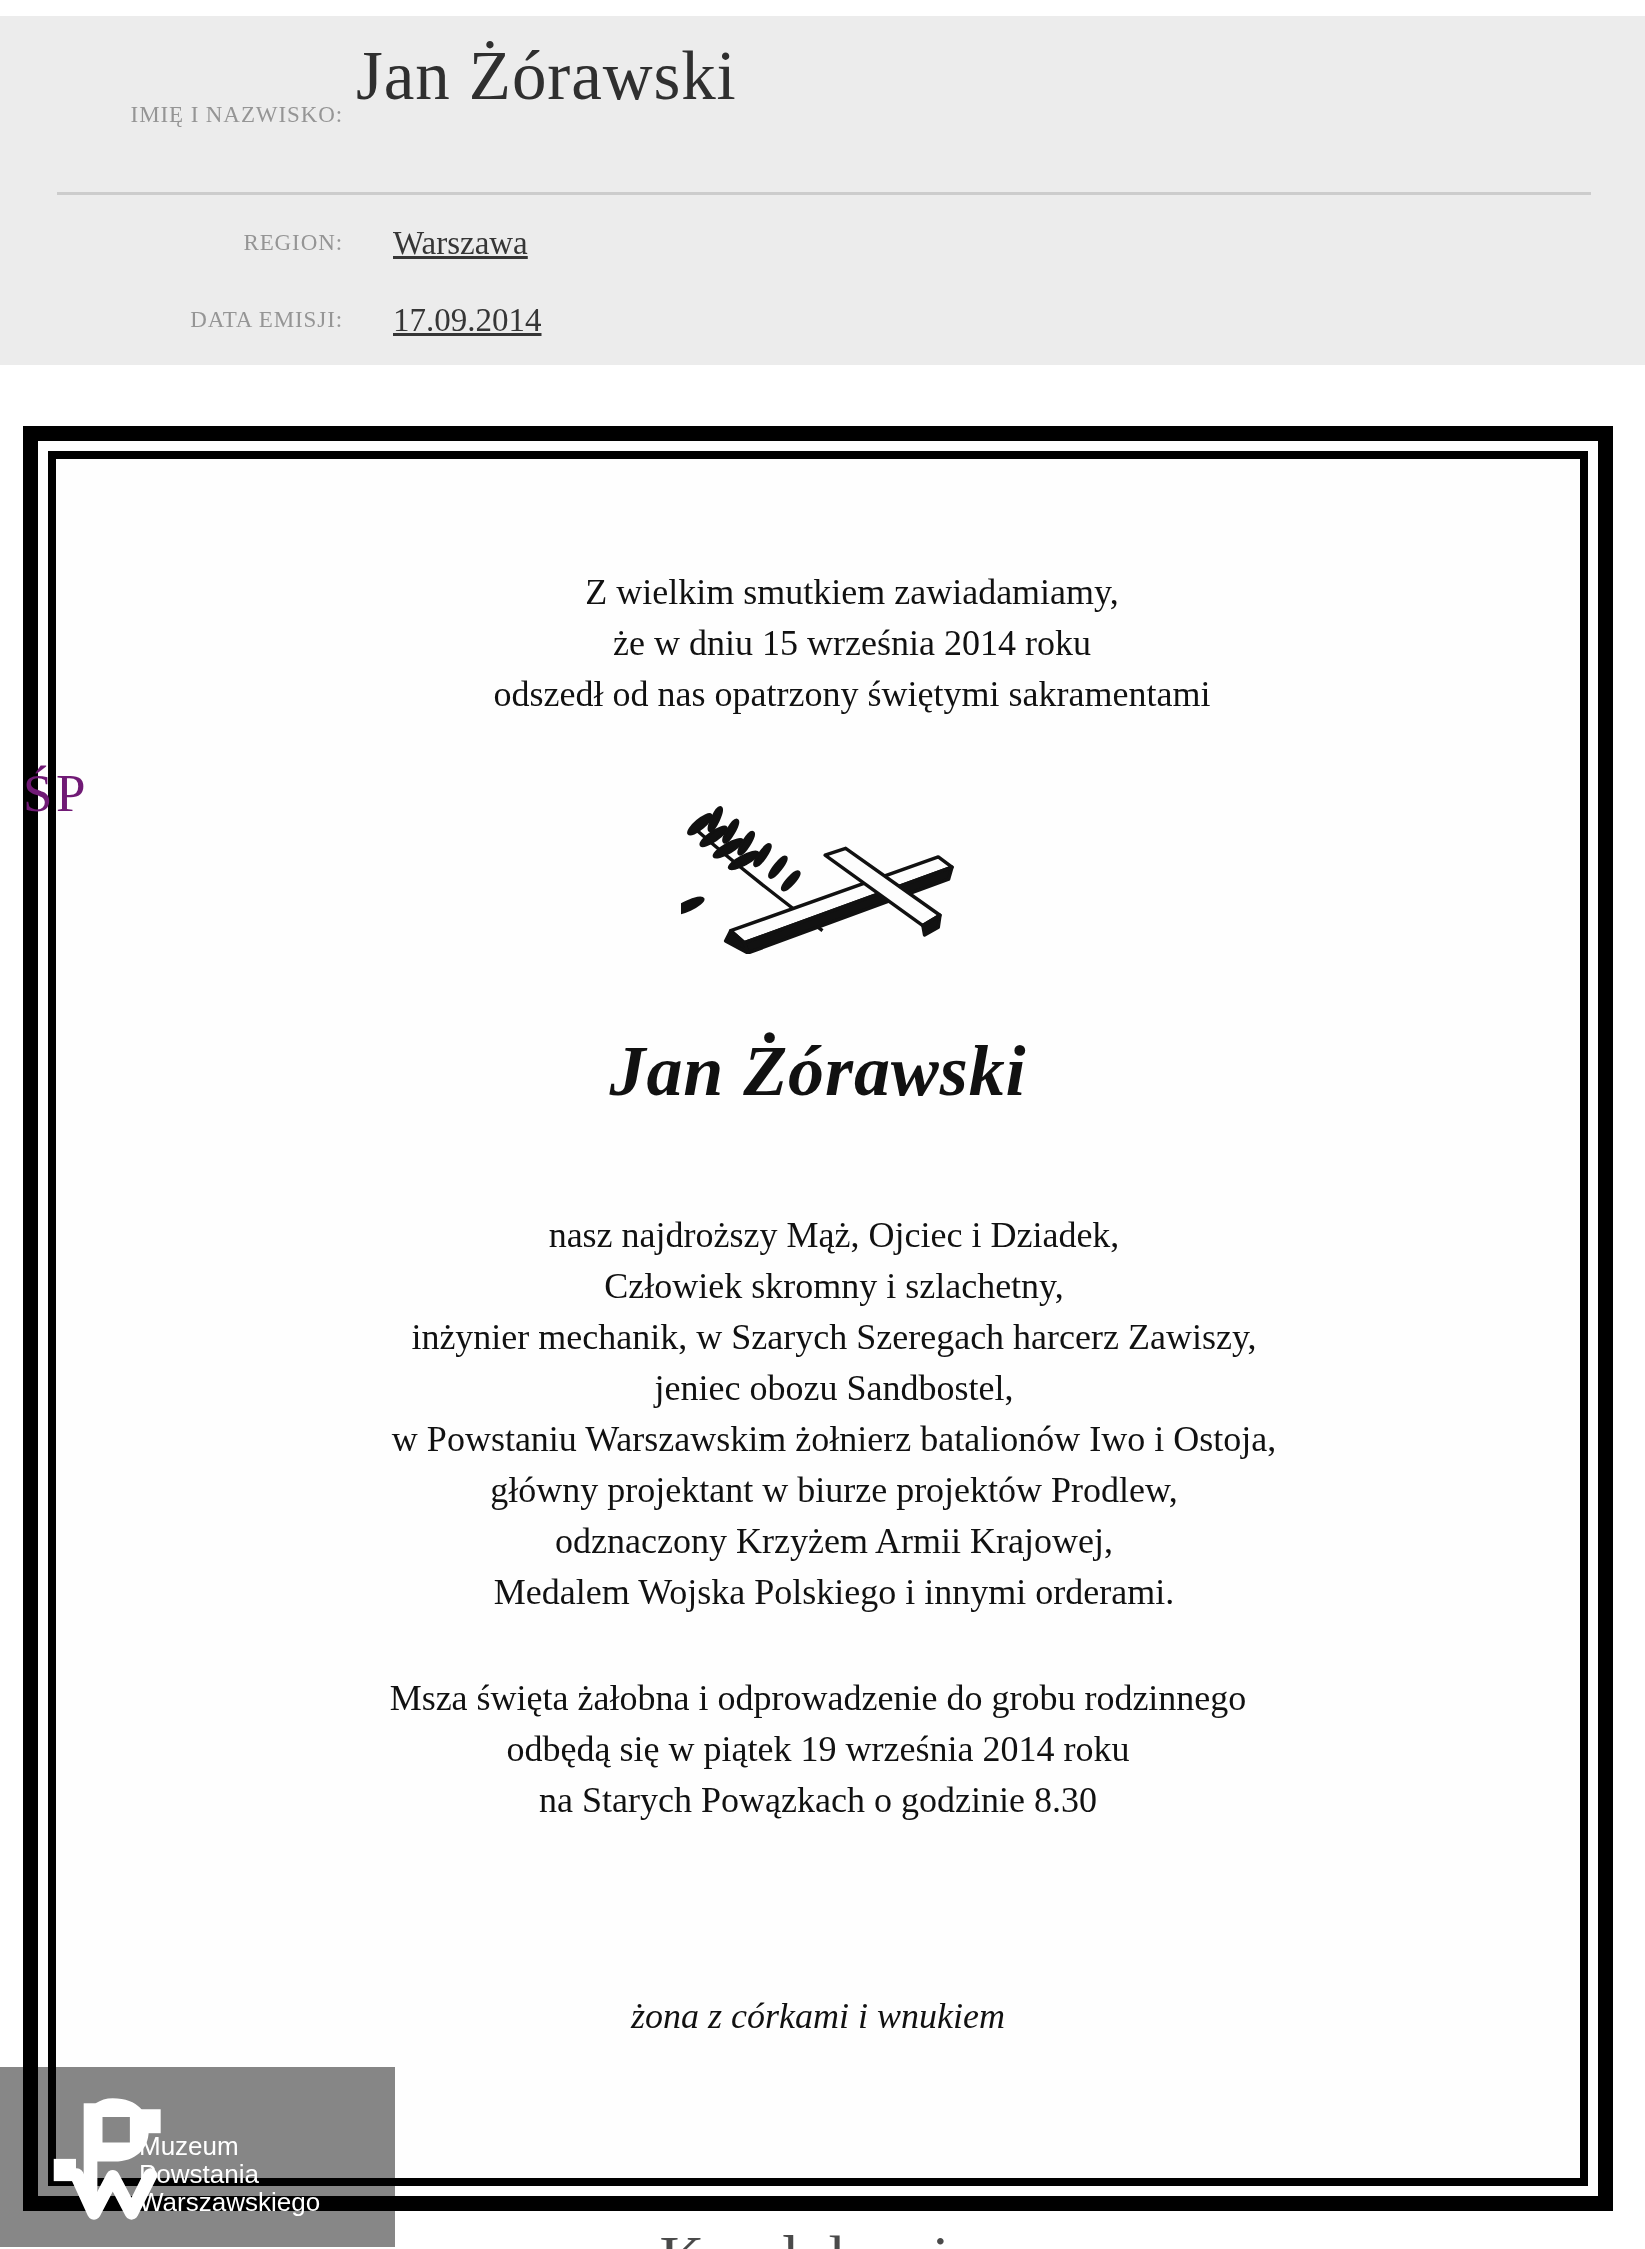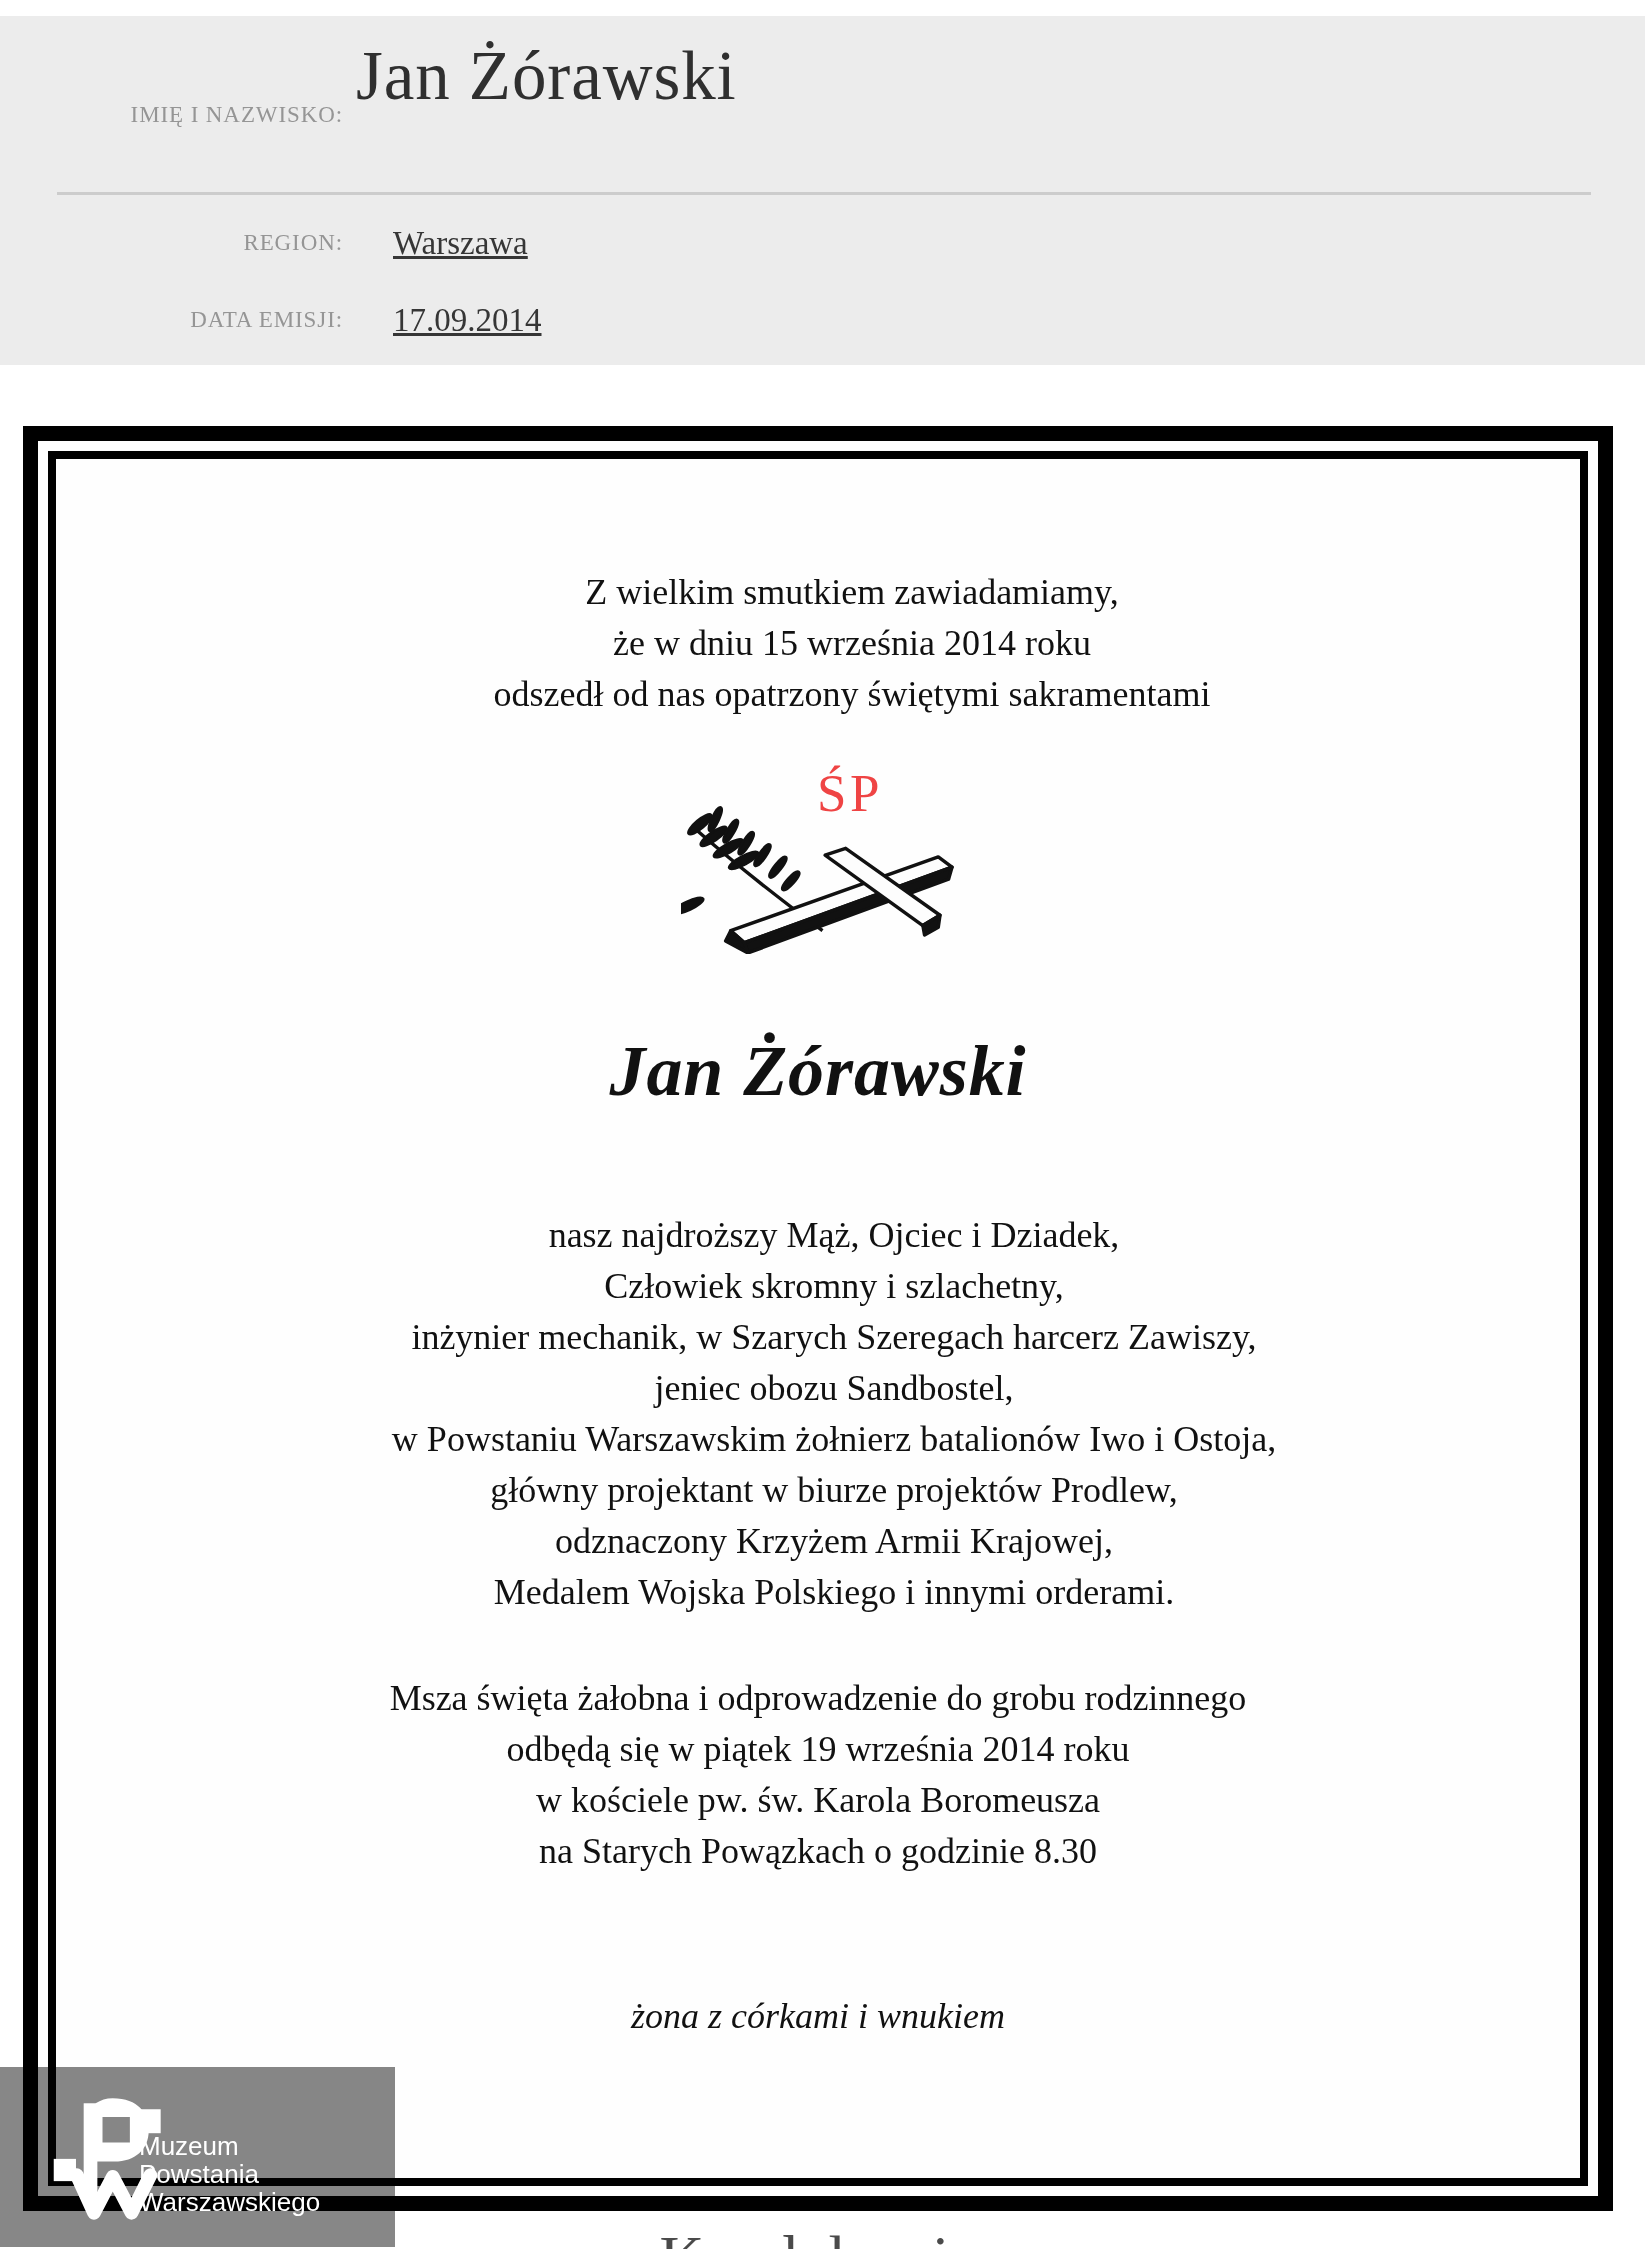--- a/index.html
+++ b/index.html
@@ -36,22 +36,22 @@
     position:absolute;left:10.3px;top:10.3px;right:10.3px;bottom:10.3px;
     border:8.6px solid #000;
   }
   
   .ob-line-block{
     position:absolute;left:23px;width:1590px;text-align:center;
     color:#111111;font-size:36px;line-height:51px;
   }
   .ob-intro{top:567px;padding-left:34px;}
   .ob-emblem-abbr{
-    position:absolute;left:23px;width:1590px;text-align:center;top:763px;
-    font-size:53px;letter-spacing:3.4px;color:#ef4444;padding-left:32px;
+    position:absolute;left:23px;width:1590px;top:763px;
+    font-size:53px;letter-spacing:3.4px;color:#701a75;
   }
   .ob-cross{position:absolute;left:681px;top:795px;width:283px;height:159px;}
   .ob-name{
     position:absolute;left:23px;width:1590px;text-align:center;top:1030px;
     font-size:72px;font-weight:bold;font-style:italic;color:#111;letter-spacing:0.9px;
   }
   .ob-tribute{top:1210px;padding-left:16px;}
   .ob-funeral{top:1673px;}
   .ob-signature{
     position:absolute;left:23px;width:1590px;text-align:center;top:1995px;
@@ -139,21 +139,20 @@
   <div>jeniec obozu Sandbostel,</div>
   <div>w Powstaniu Warszawskim żołnierz batalionów Iwo i Ostoja,</div>
   <div>główny projektant w biurze projektów Prodlew,</div>
   <div>odznaczony Krzyżem Armii Krajowej,</div>
   <div>Medalem Wojska Polskiego i innymi orderami.</div>
 </div>
 
 <div class="ob-line-block ob-funeral">
   <div>Msza święta żałobna i odprowadzenie do grobu rodzinnego</div>
   <div>odbędą się w piątek 19 września 2014 roku</div>
-  <div>w kościele pw. św. Karola Boromeusza</div>
   <div>na Starych Powązkach o godzinie 8.30</div>
 </div>
 
 <div class="ob-signature">żona z córkami i wnukiem</div>
 
 <div class="footer-heading">Kondolencje</div>
 
 <div class="logo-box">
   <svg class="logo-anchor" viewBox="0 0 160 180" xmlns="http://www.w3.org/2000/svg">
 

